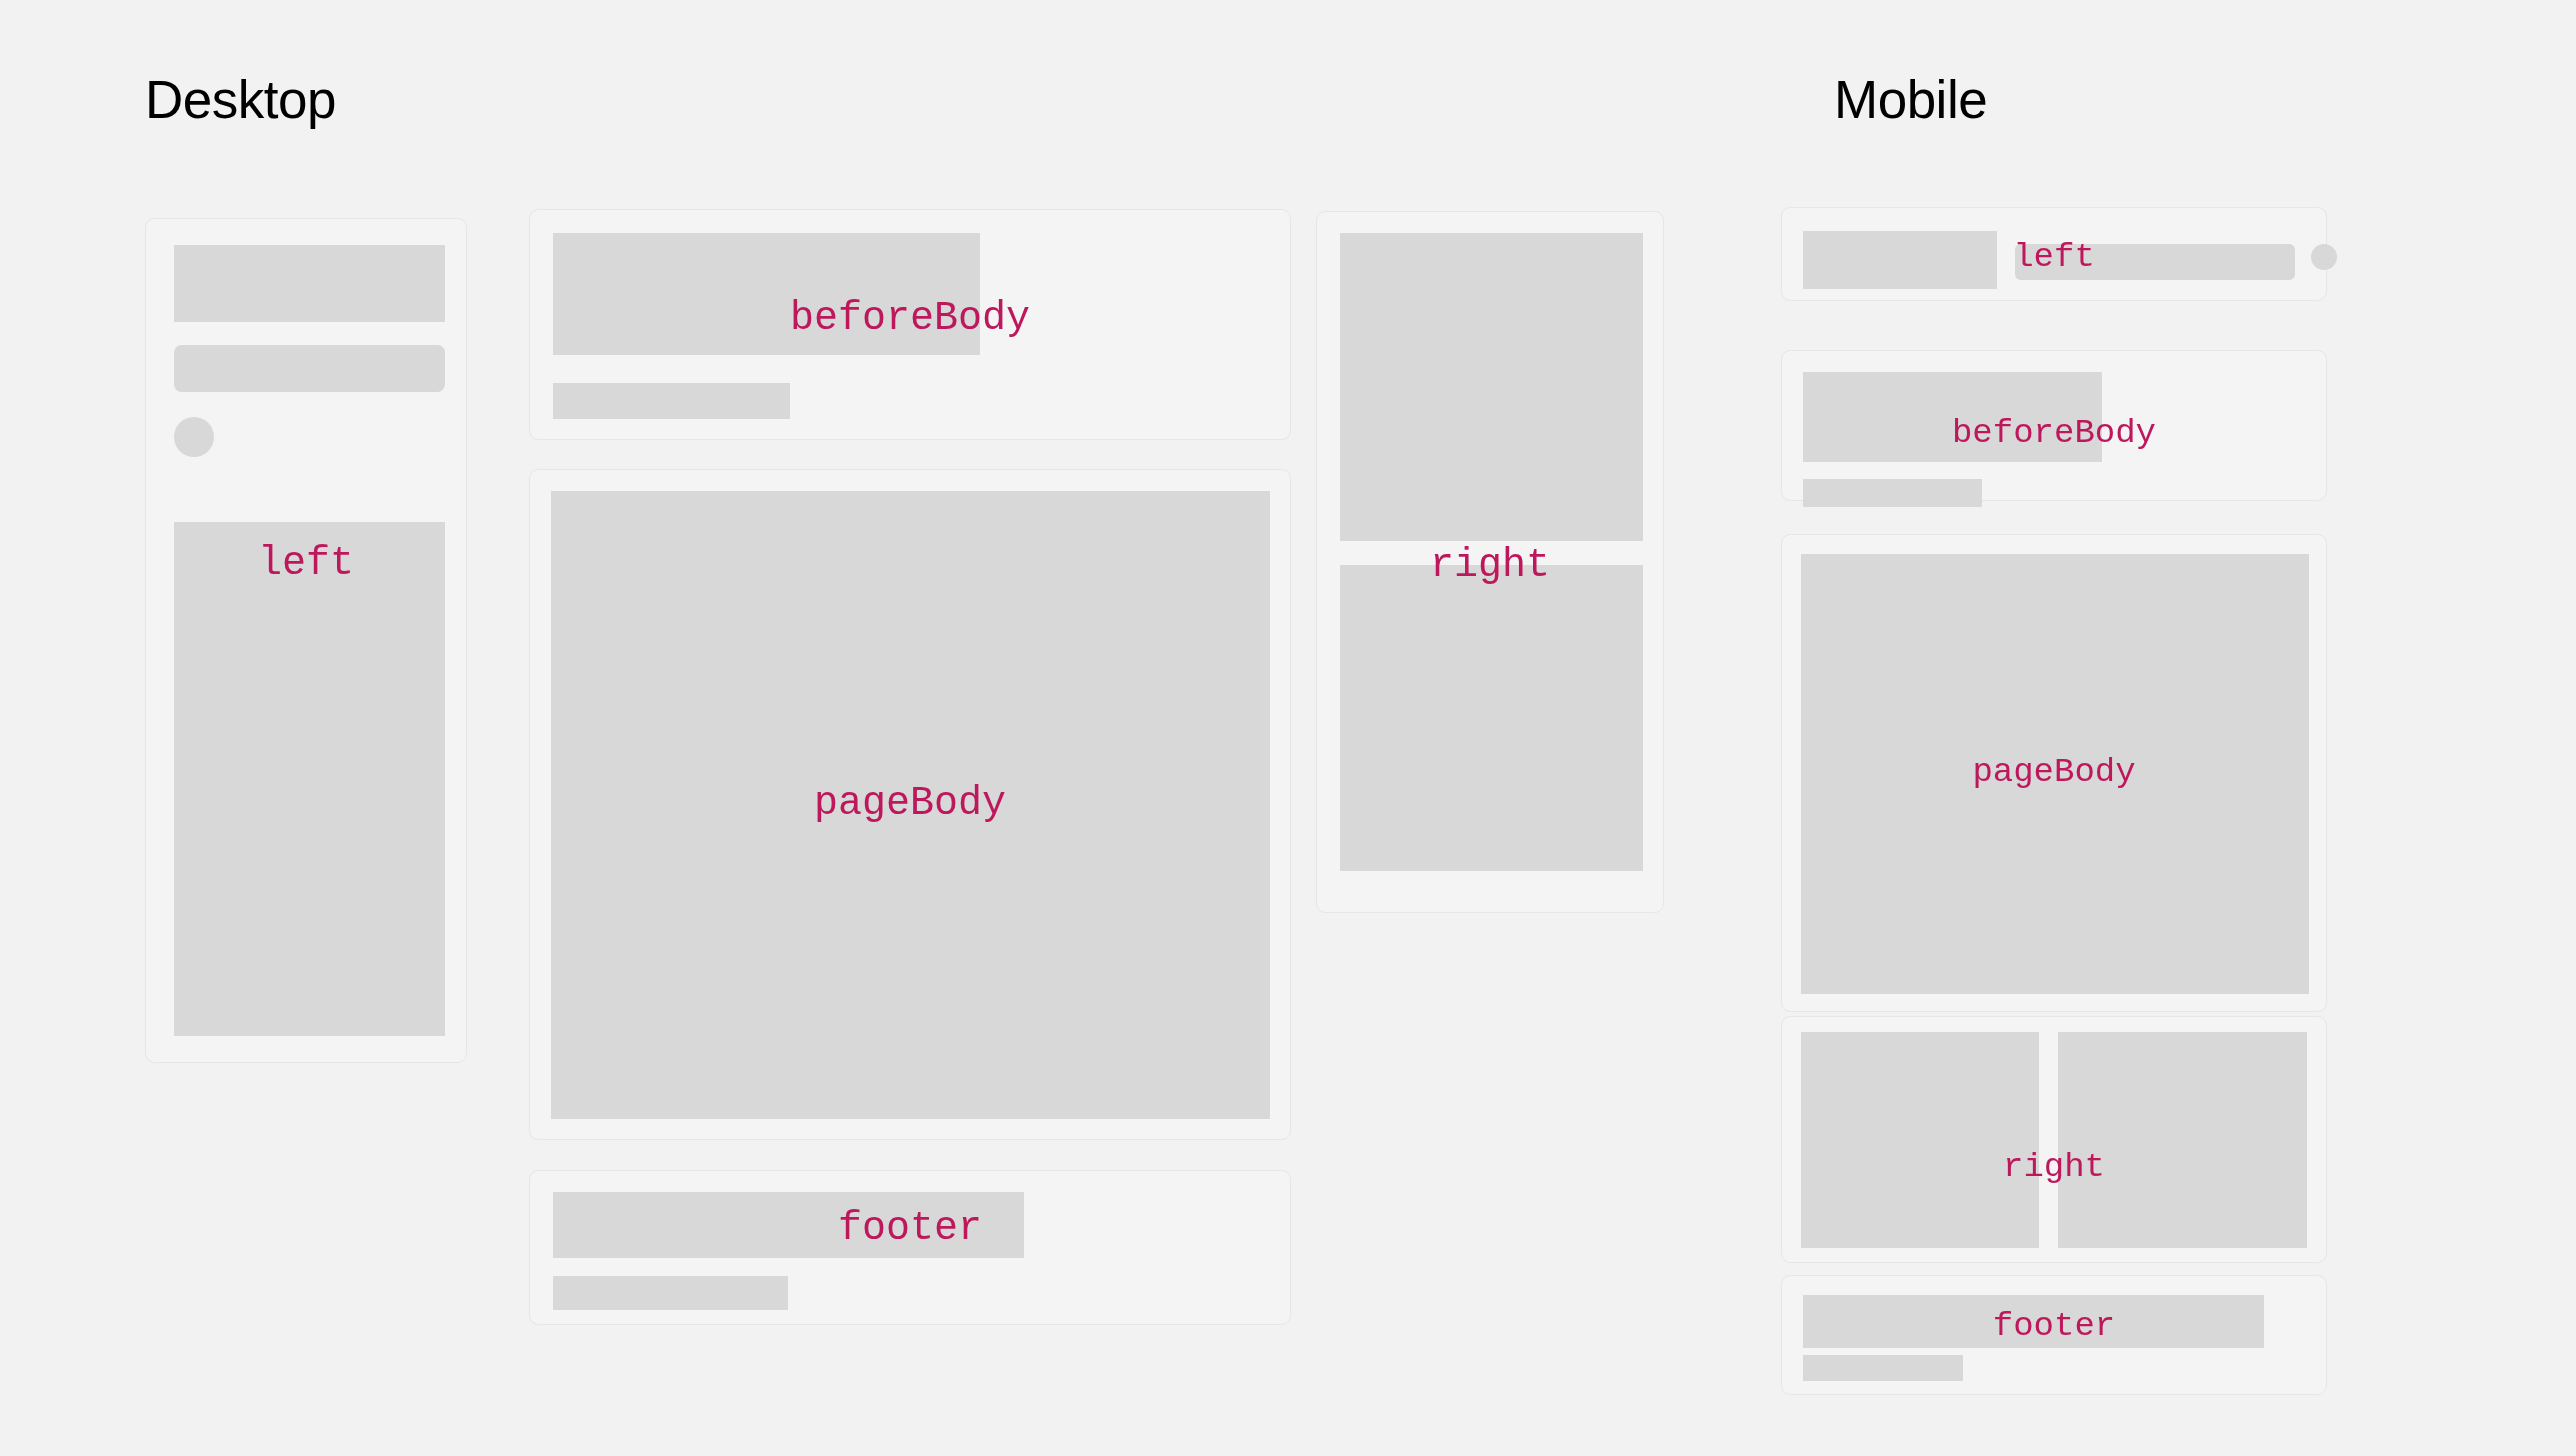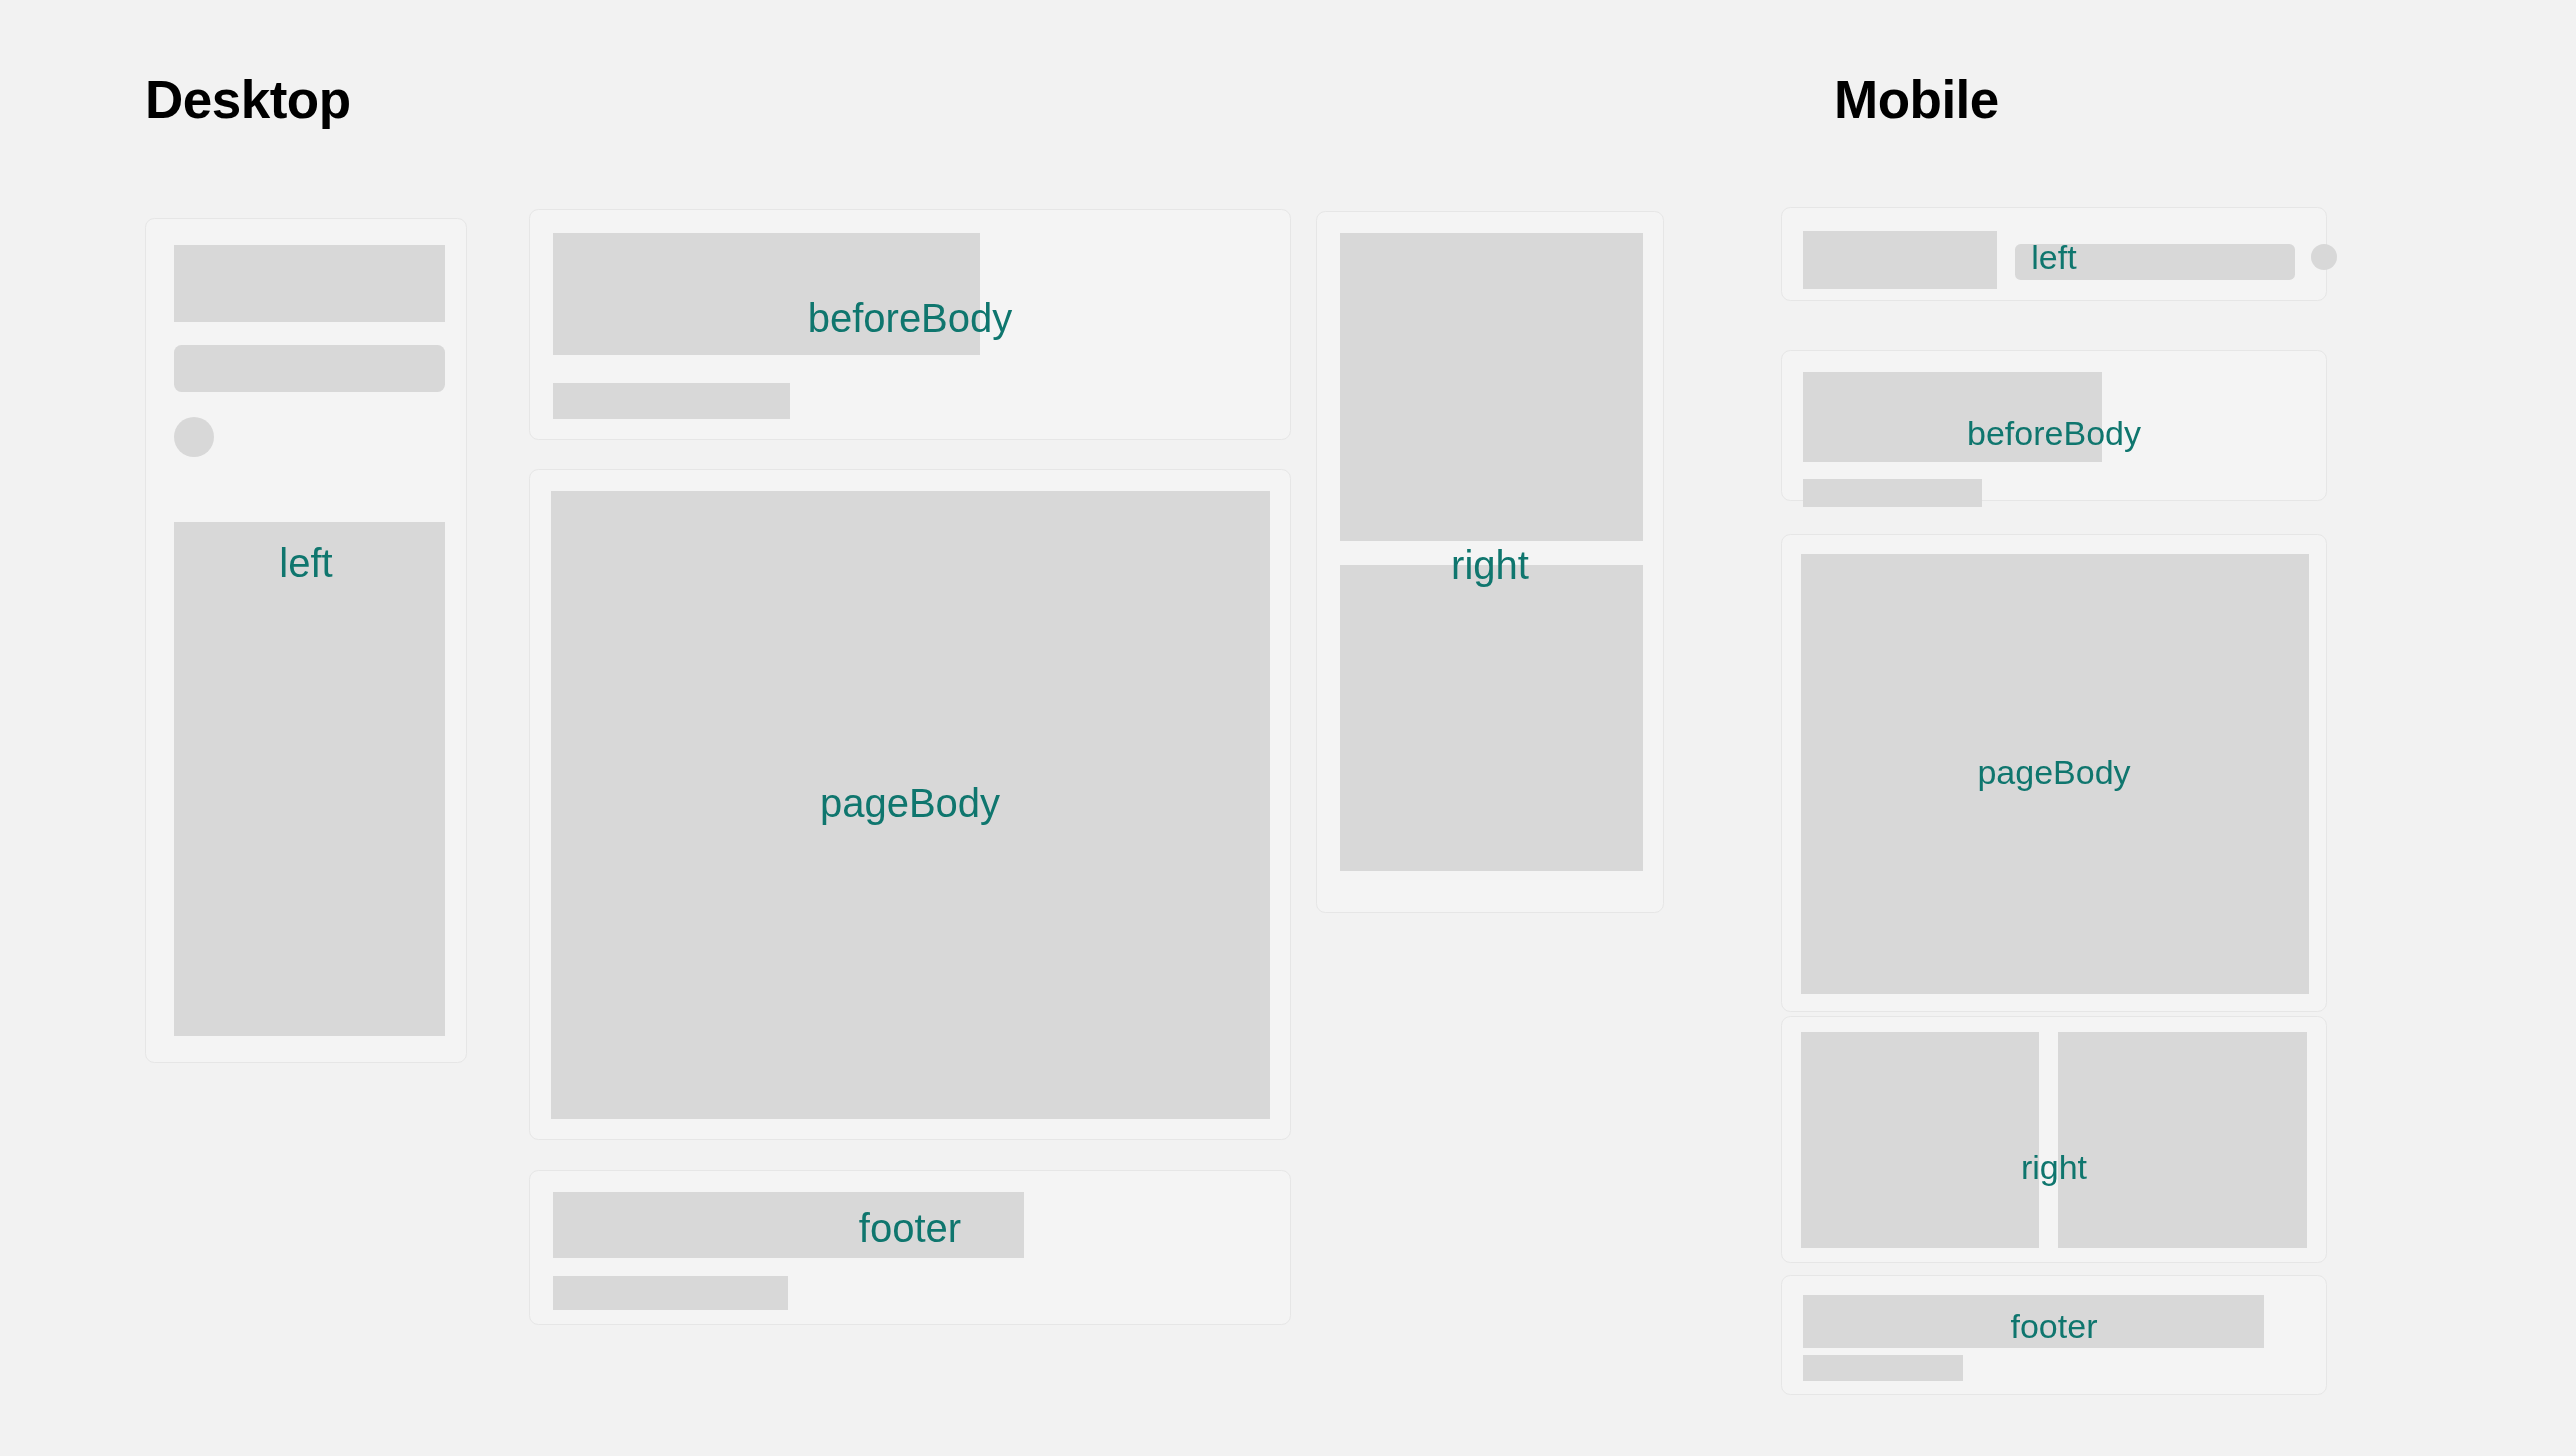--- a/index.html
+++ b/index.html
@@ -14,21 +14,21 @@
   .stage {
     position: relative;
     width: 2576px;
     height: 1456px;
   }
 
   
   .section-title {
     position: absolute;
     font-family: "Liberation Sans", sans-serif;
-    font-weight: bold;
+    font-weight: normal;
     font-size: 53px;
     line-height: 1;
     color: #000000;
     letter-spacing: -0.5px;
     white-space: nowrap;
   }
   .title-desktop { left: 145px; top: 73px; }
   .title-mobile  { left: 1786px; top: 73px; margin-left: 48px; }
 
   
@@ -47,22 +47,22 @@
   .blk-round { border-radius: 7.5px; }
   .dot {
     position: absolute;
     background: #d8d8d8;
     border-radius: 50%;
   }
 
   
   .slot-label {
     position: absolute;
-    font-family: Liberation Sans, sans-serif;
-    color: #0f766e;
+    font-family: Liberation Mono, monospace;
+    color: #be185d;
     white-space: nowrap;
     text-align: center;
     pointer-events: none;
   }
 
   
 
   
   #d-left-panel   { left: 145px;  top: 218px;  width: 322px;  height: 845px; }
   #d-left-b1      { left: 28px;   top: 26px;   width: 271px;  height: 77px; }

